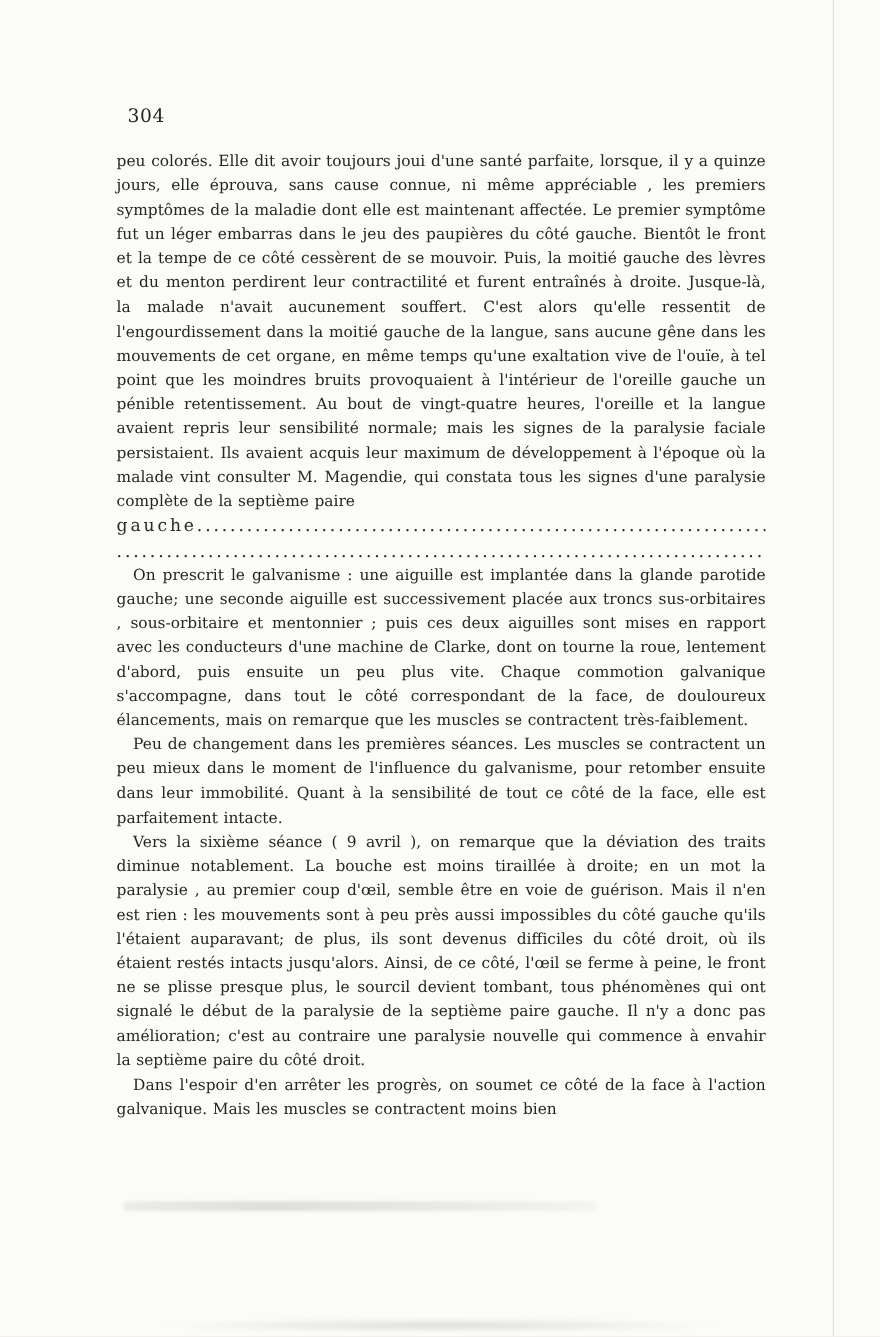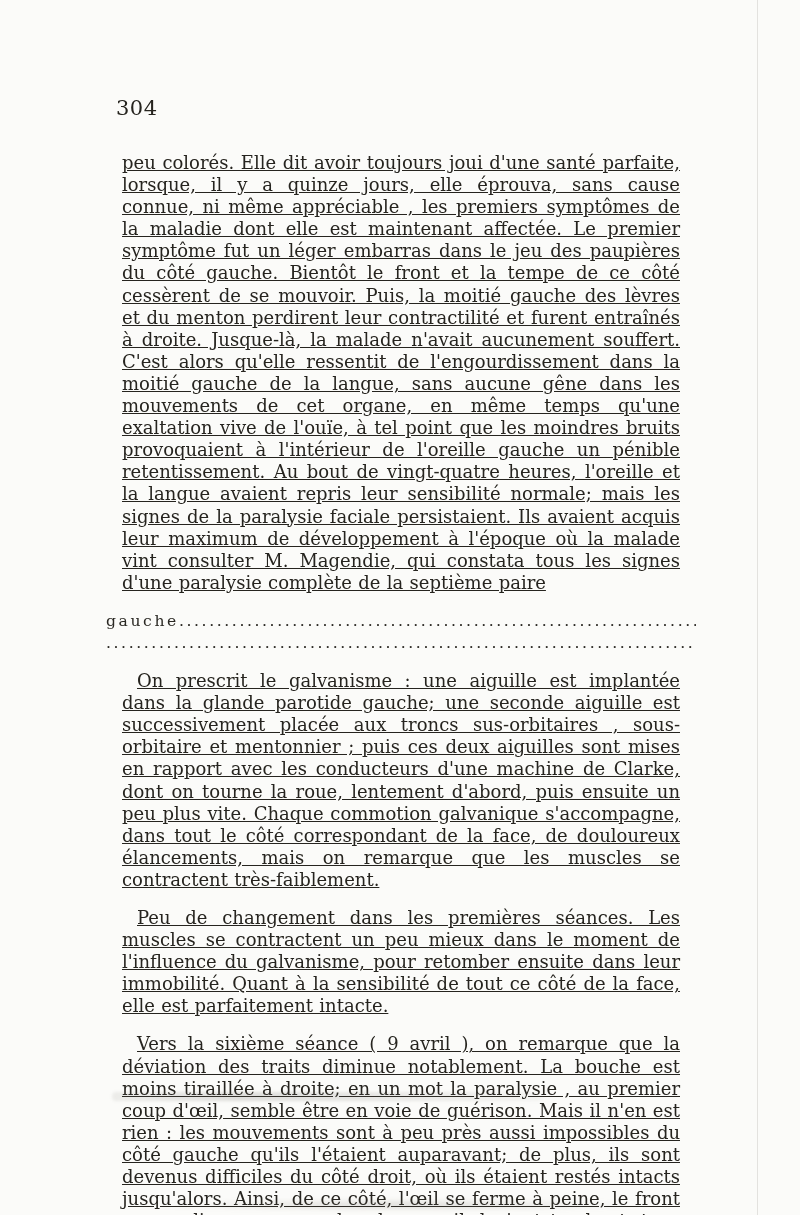--- a/index.html
+++ b/index.html
@@ -20,38 +20,37 @@
     width: 590px;
   }
   .header-row {
     position: relative;
     height: 42px;
   }
   .page-num {
     position: absolute;
     left: 10px;
     top: 2px;
-    font-size: 21px;
+    font-size: 17px;
     letter-spacing: 0.5px;
   }
   .running-title {
     text-align: center;
     font-size: 12.5px;
     font-weight: bold;
     letter-spacing: 1.6px;
     padding-top: 5px;
     color: #2c2a25;
   }
   .para {
-    font-size: 18px;
+    font-size: 14px;
     line-height: 22.1px;
     text-align: justify;
-    margin: 16px;
+    margin: 0;
     word-spacing: 0.6px;
-    text-decoration: underline;
   }
   .indent { text-indent: 15px; }
   .leader {
     font-size: 15.6px;
     line-height: 22.1px;
     white-space: nowrap;
     overflow: hidden;
     letter-spacing: 2.6px;
     color: #2a2823;
   }

